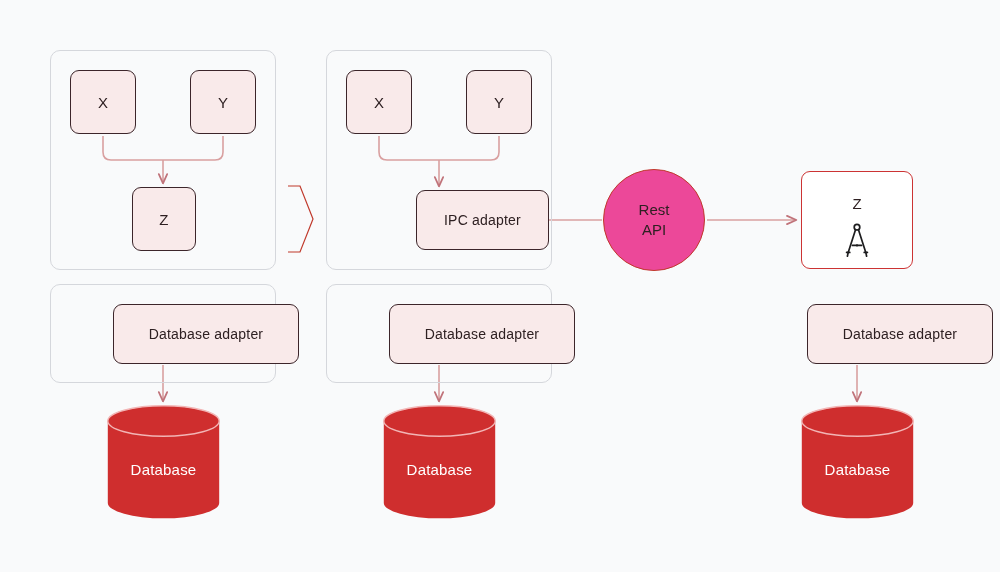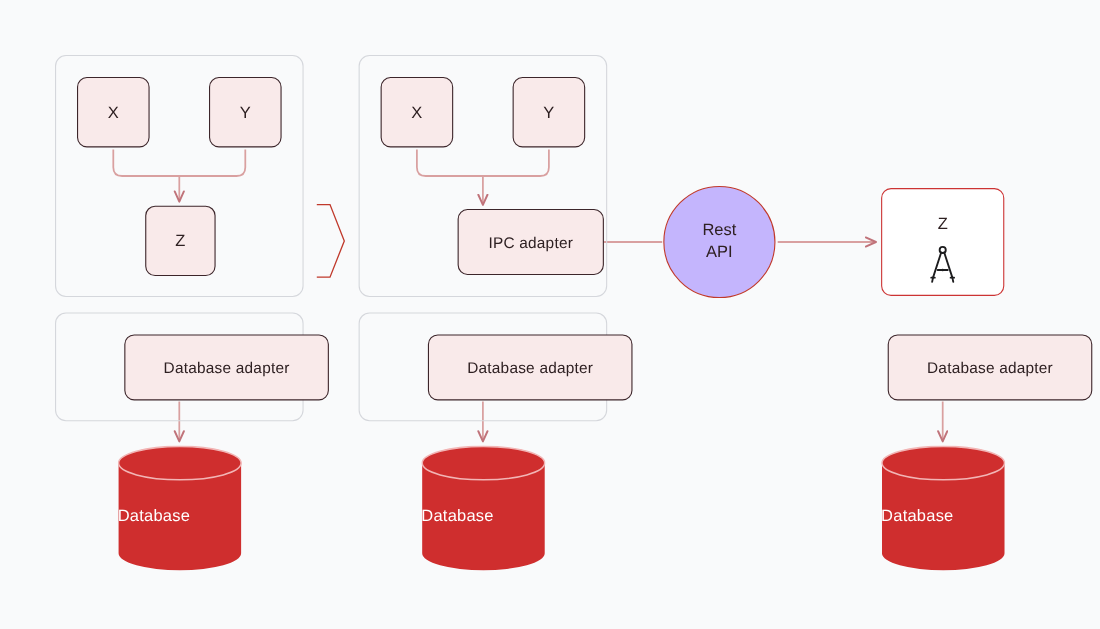--- a/index.html
+++ b/index.html
@@ -65,36 +65,37 @@
     font-size: 15px;
   }
   .red-box .compass-wrap {
     margin-top: 10px;
     line-height: 0;
   }
 
   
   .circle-node {
     border-radius: 50%;
-    background: #c4b5fd;
+    background: #ec4899;
     border: 1.3px solid #c0392b;
     flex-direction: column;
     color: #2e2022;
     font-size: 15px;
     line-height: 1.35;
   }
 
   
   .cylinder {
     position: absolute;
   }
   .cylinder .cyl-label {
     position: absolute;
     left: 0;
     right: 0;
+    text-align: center;
     color: #ffffff;
     font-size: 15px;
     letter-spacing: 0.2px;
     pointer-events: none;
   }
 
   
   #connectors {
     position: absolute;
     left: 0;

